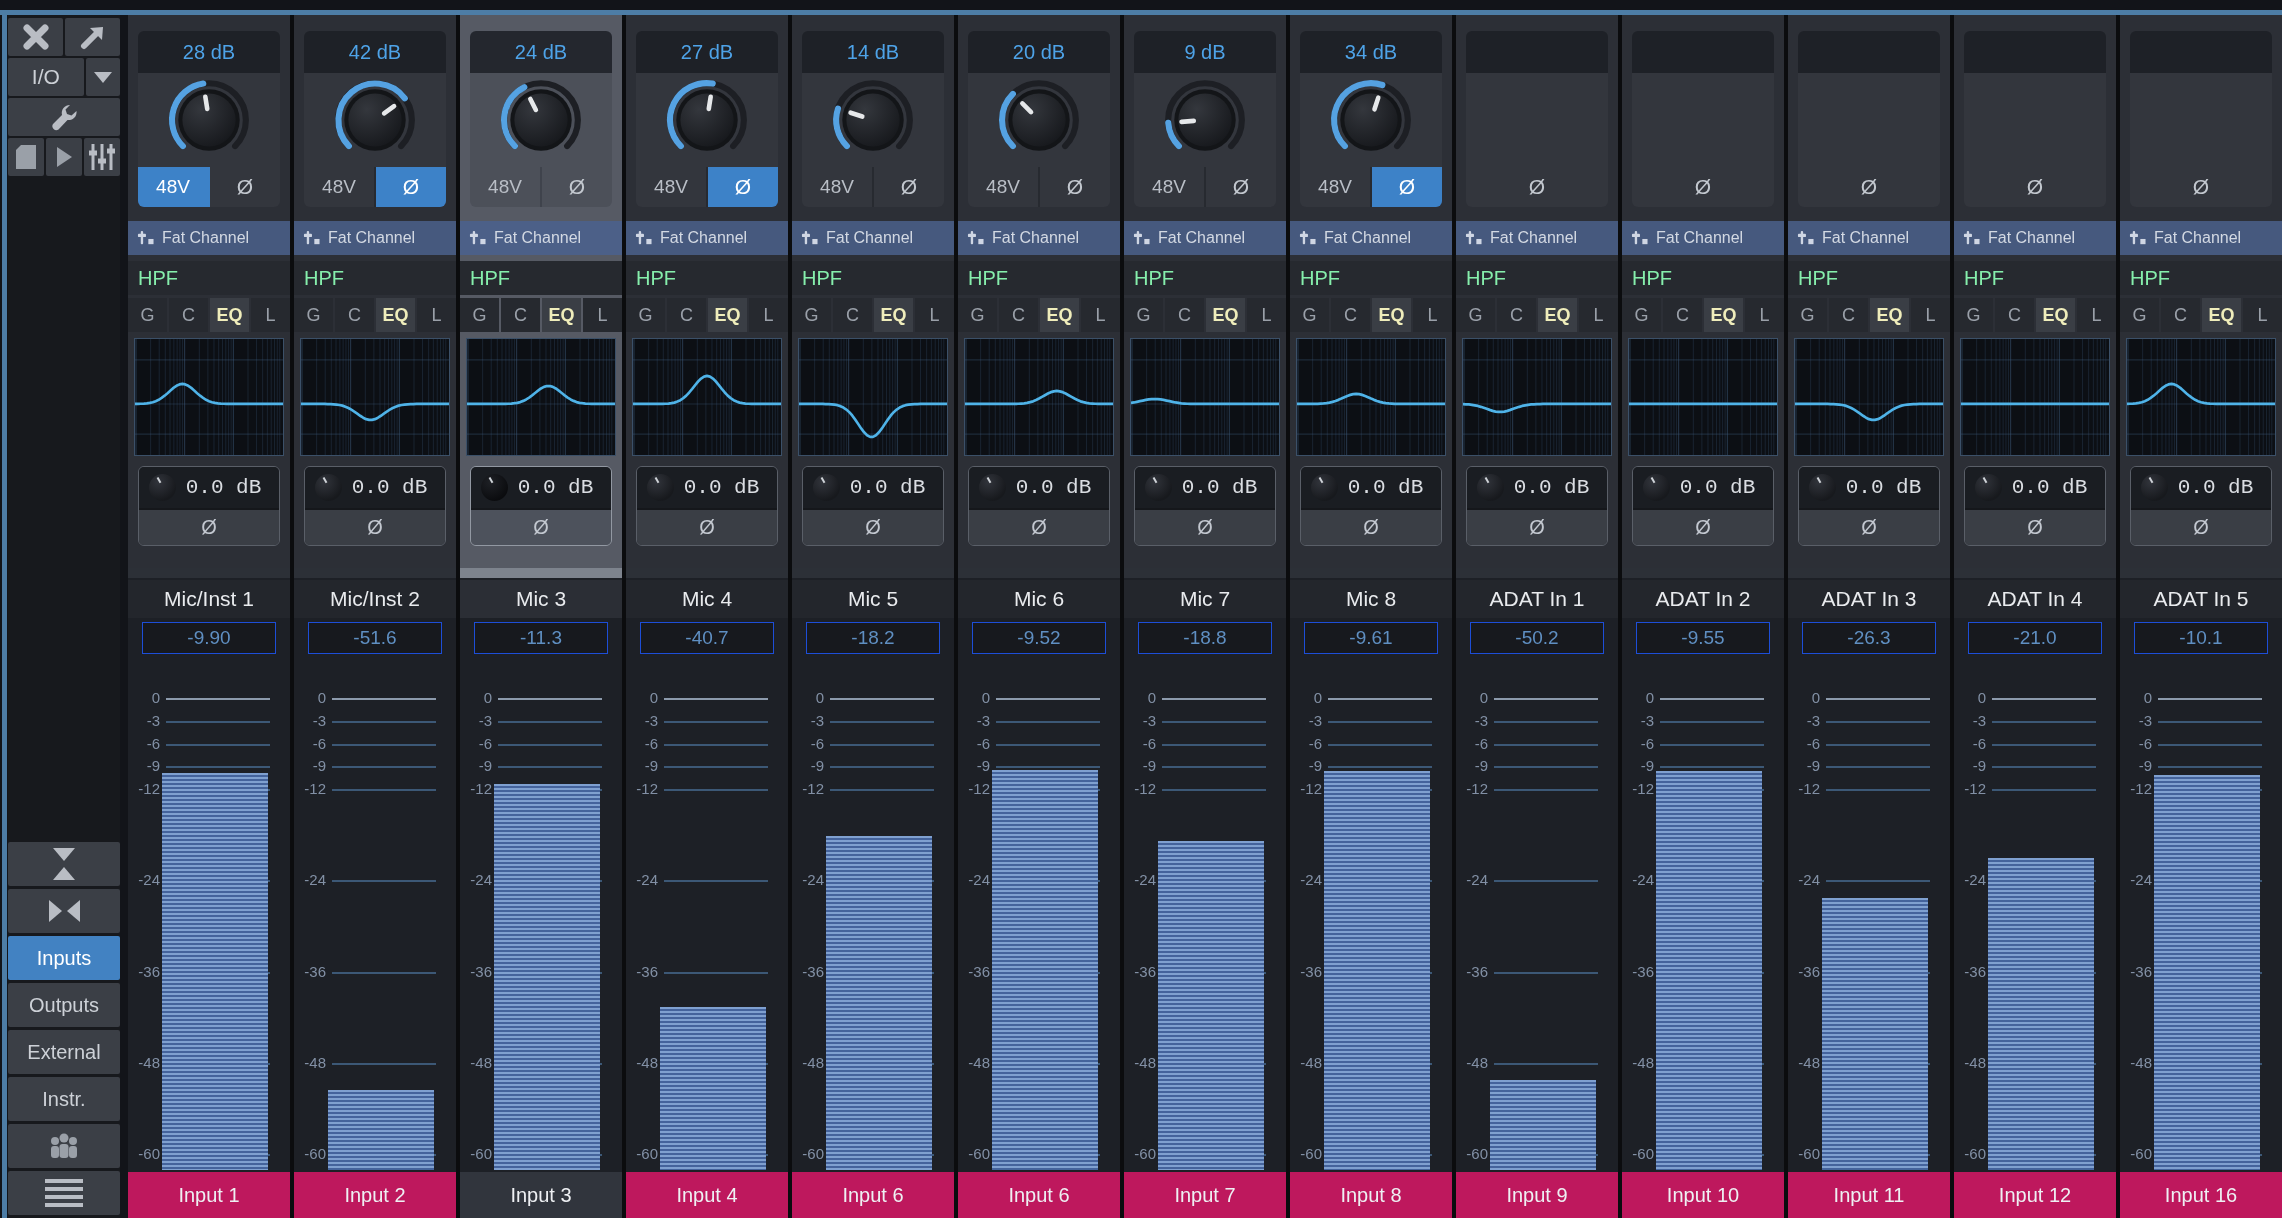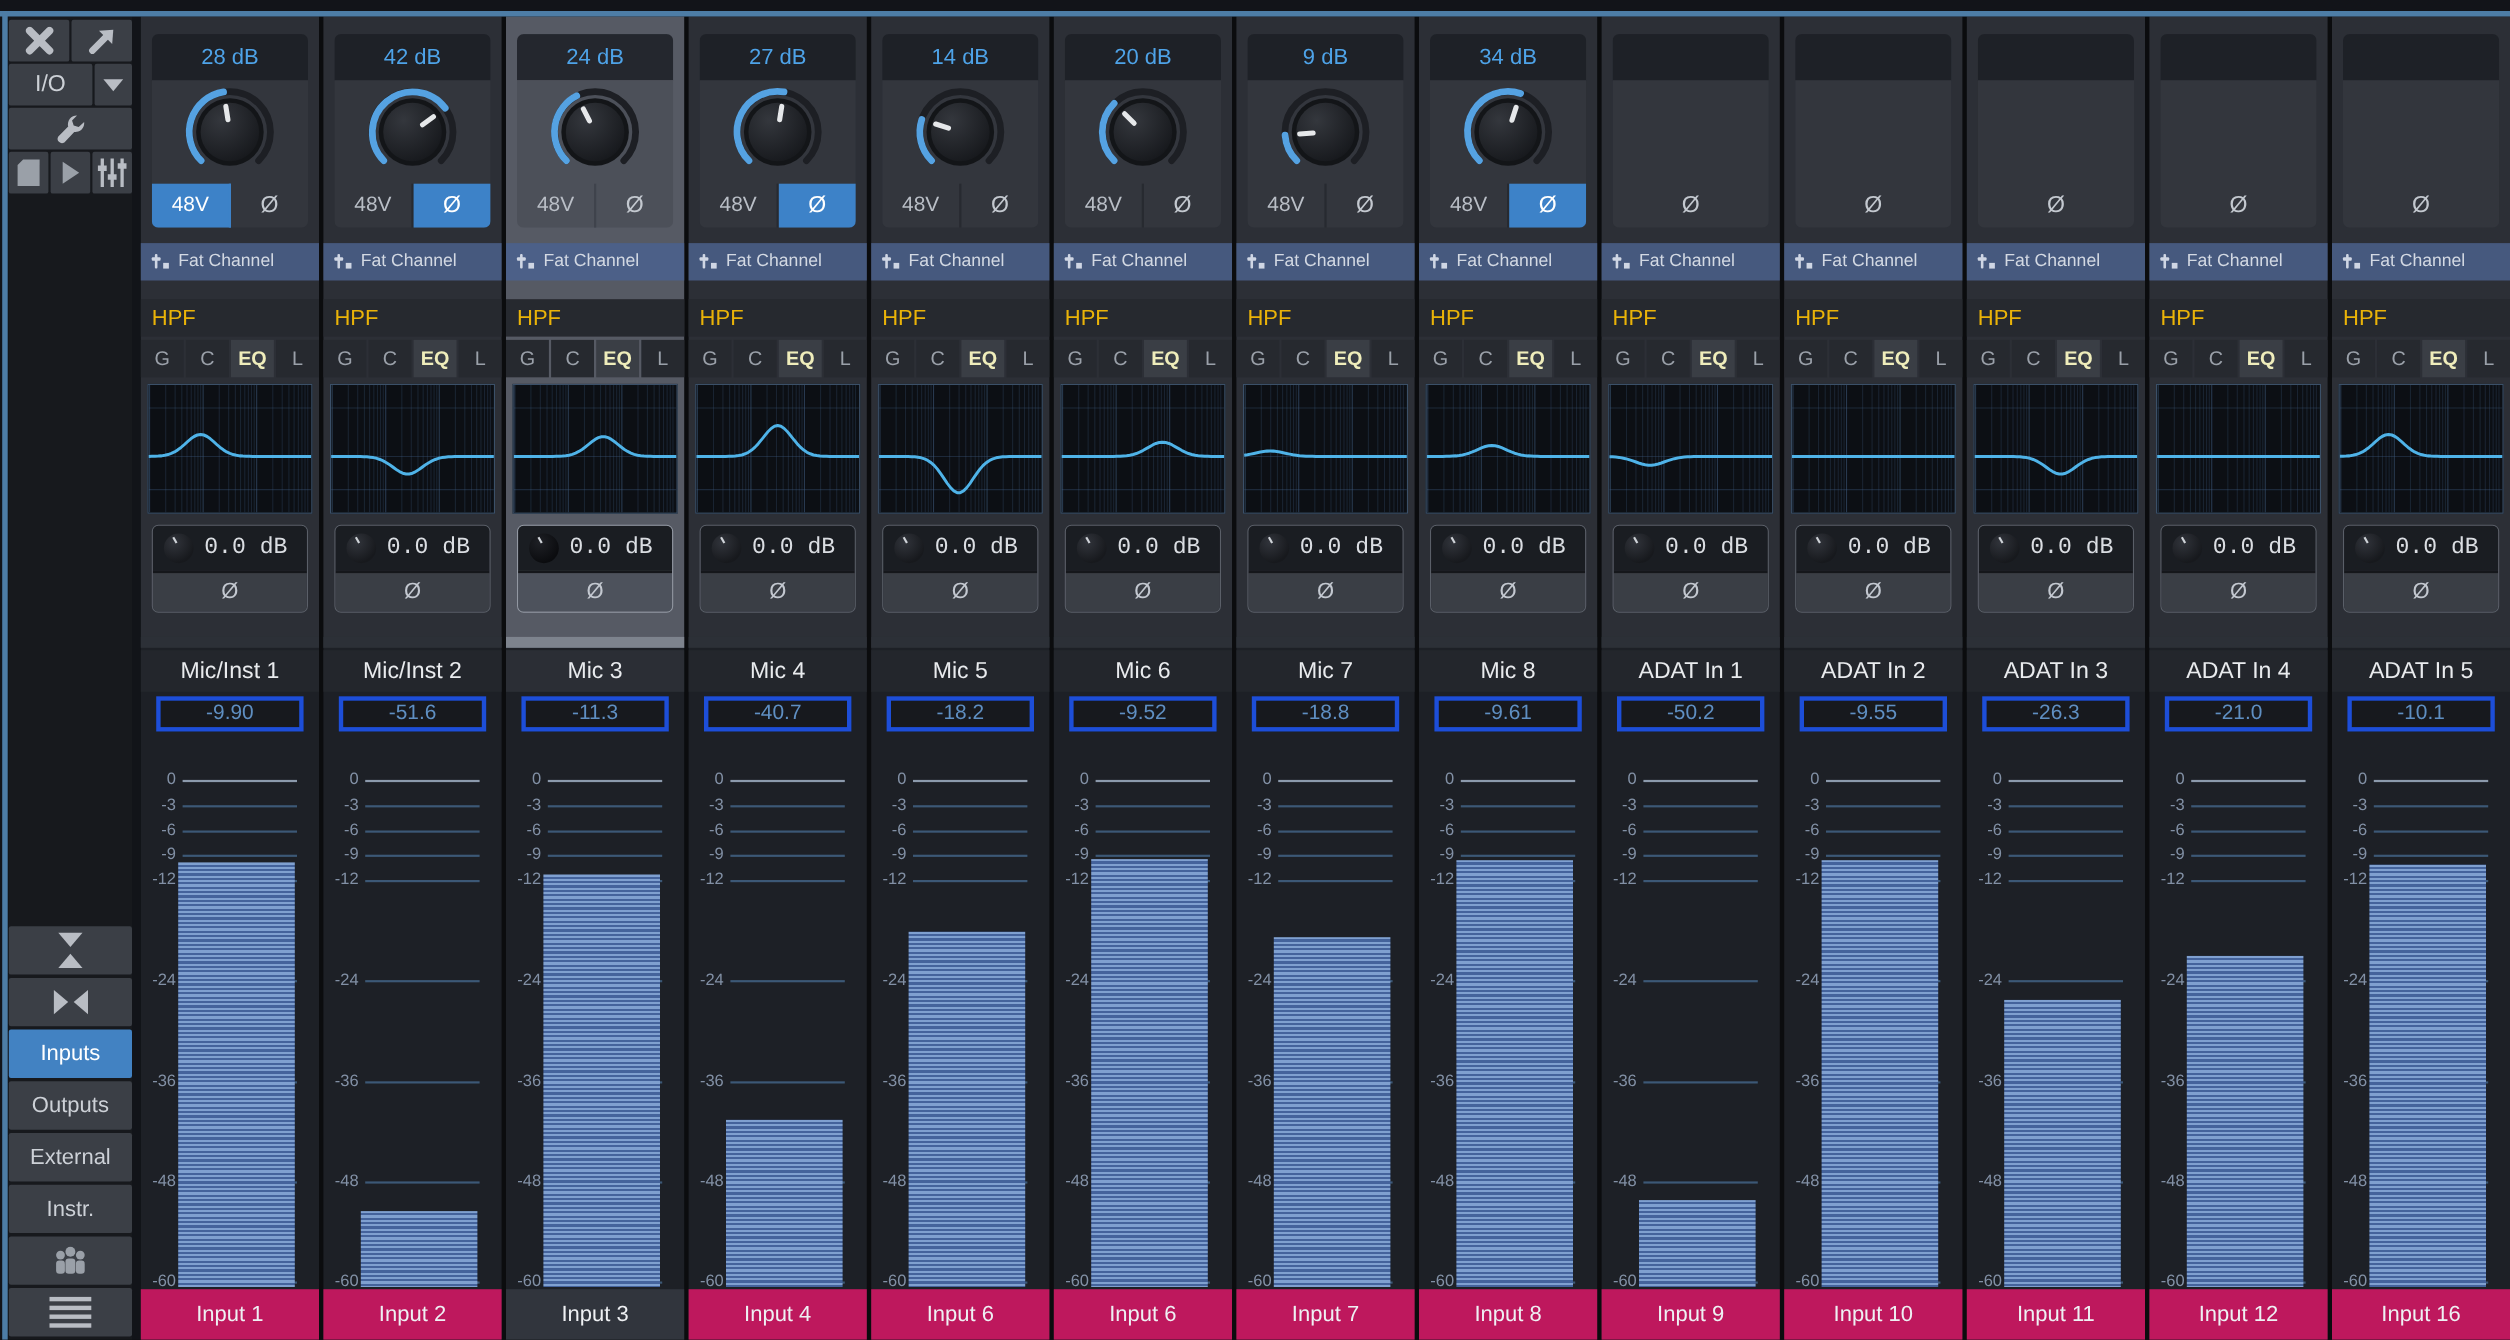--- a/index.html
+++ b/index.html
@@ -52,22 +52,22 @@
   .pre-btns { height:40px; display:flex; flex:none; }
   .btn48 { flex:1; display:flex; align-items:center; justify-content:center; font-size:19px; color:#b9bec6; border-right:2px solid #272a30; }
   .btnph { flex:1; display:flex; align-items:center; justify-content:center; font-size:21px; color:#c3c8cf; }
   .btn48.on, .btnph.on { background:#3d82c8; color:#ffffff; border-color:#3d82c8; }
   .channel.selected .btn48 { border-color:#3f434c; }
 
   .fatbar { margin-top:14px; height:34px; background:#46597e; display:flex; align-items:center; gap:8px;
             padding:0 9px; color:#d3d9e3; font-size:16px; white-space:nowrap; overflow:hidden; }
   .channel.selected .fatbar { background:#4c6088; }
   .fatbar svg { flex:none; color:#cfd6e4; }
-  .hpf { margin-top:17px; height:34px; background:#26292f; display:flex; align-items:center; padding:0 10px;
-         color:#eab308; font-size:20px; }
+  .hpf { margin-top:6px; height:34px; background:#26292f; display:flex; align-items:center; padding:0 10px;
+         color:#86efac; font-size:20px; }
   .tabs { margin-top:3px; height:34px; display:flex; gap:2px; }
   .tab { flex:1; background:#26292f; display:flex; align-items:center; justify-content:center; font-size:18px; color:#9aa0a9; }
   .tab.active { background:#3a3e45; color:#efedbb; font-weight:bold; }
 
   .eq { margin:6px 6px 0; height:118px; background:#0c0f14; border:1px solid #3b5068; }
   .eq svg { display:block; width:100%; height:100%; }
 
   .trim { margin:10px 10px 0; height:80px; border:1px solid #5a5f68; border-radius:6px; overflow:hidden;
           display:flex; flex-direction:column; }
   .channel.selected .trim { border-color:#9298a2; }
@@ -83,21 +83,21 @@
   .channel.selected .trim-phase { background:#4d525c; }
 
   .band { margin-top:22px; height:10px; background:#2c3037; }
   .channel.selected .band { background:#7d838d; }
 
   .lower { flex:1; background:#1d2026; display:flex; flex-direction:column; min-height:0; }
   .chname { margin-top:2px; height:38px; flex:none; background:#23262c; display:flex; align-items:center;
             justify-content:center; color:#e9ebee; font-size:21px; white-space:nowrap; overflow:hidden; }
   .channel.selected .chname { background:#2b2e35; }
   .chval { height:40px; flex:none; display:flex; align-items:center; padding:4px 14px; }
-  .valbox { flex:1; height:32px; background:#17191e; border:4px solid #1d4ed8; display:flex; align-items:center;
+  .valbox { flex:1; height:32px; background:#17191e; border:1px solid #1d4ed8; display:flex; align-items:center;
             justify-content:center; color:#5f8fc2; font-size:19px; }
   .meter { flex:1; position:relative; overflow:hidden; }
   .mlabel { position:absolute; left:0; width:32px; text-align:right; font-size:15px; color:#8290a5; }
   .mline { position:absolute; left:38px; right:20px; height:2px; background:#3c5876; }
   .mline.zero { background:#8c9aac; }
   .mbar { position:absolute; left:34px; right:22px; bottom:0;
           background:repeating-linear-gradient(180deg, #7fa0d0 0 2px, #44639c 2px 4px); }
   .inlabel { margin-top:2px; height:46px; flex:none; background:#be185d; display:flex; align-items:center;
              justify-content:center; color:#eef0f3; font-size:20px; white-space:nowrap; }
   .channel.selected .inlabel { background:#31353d; }

